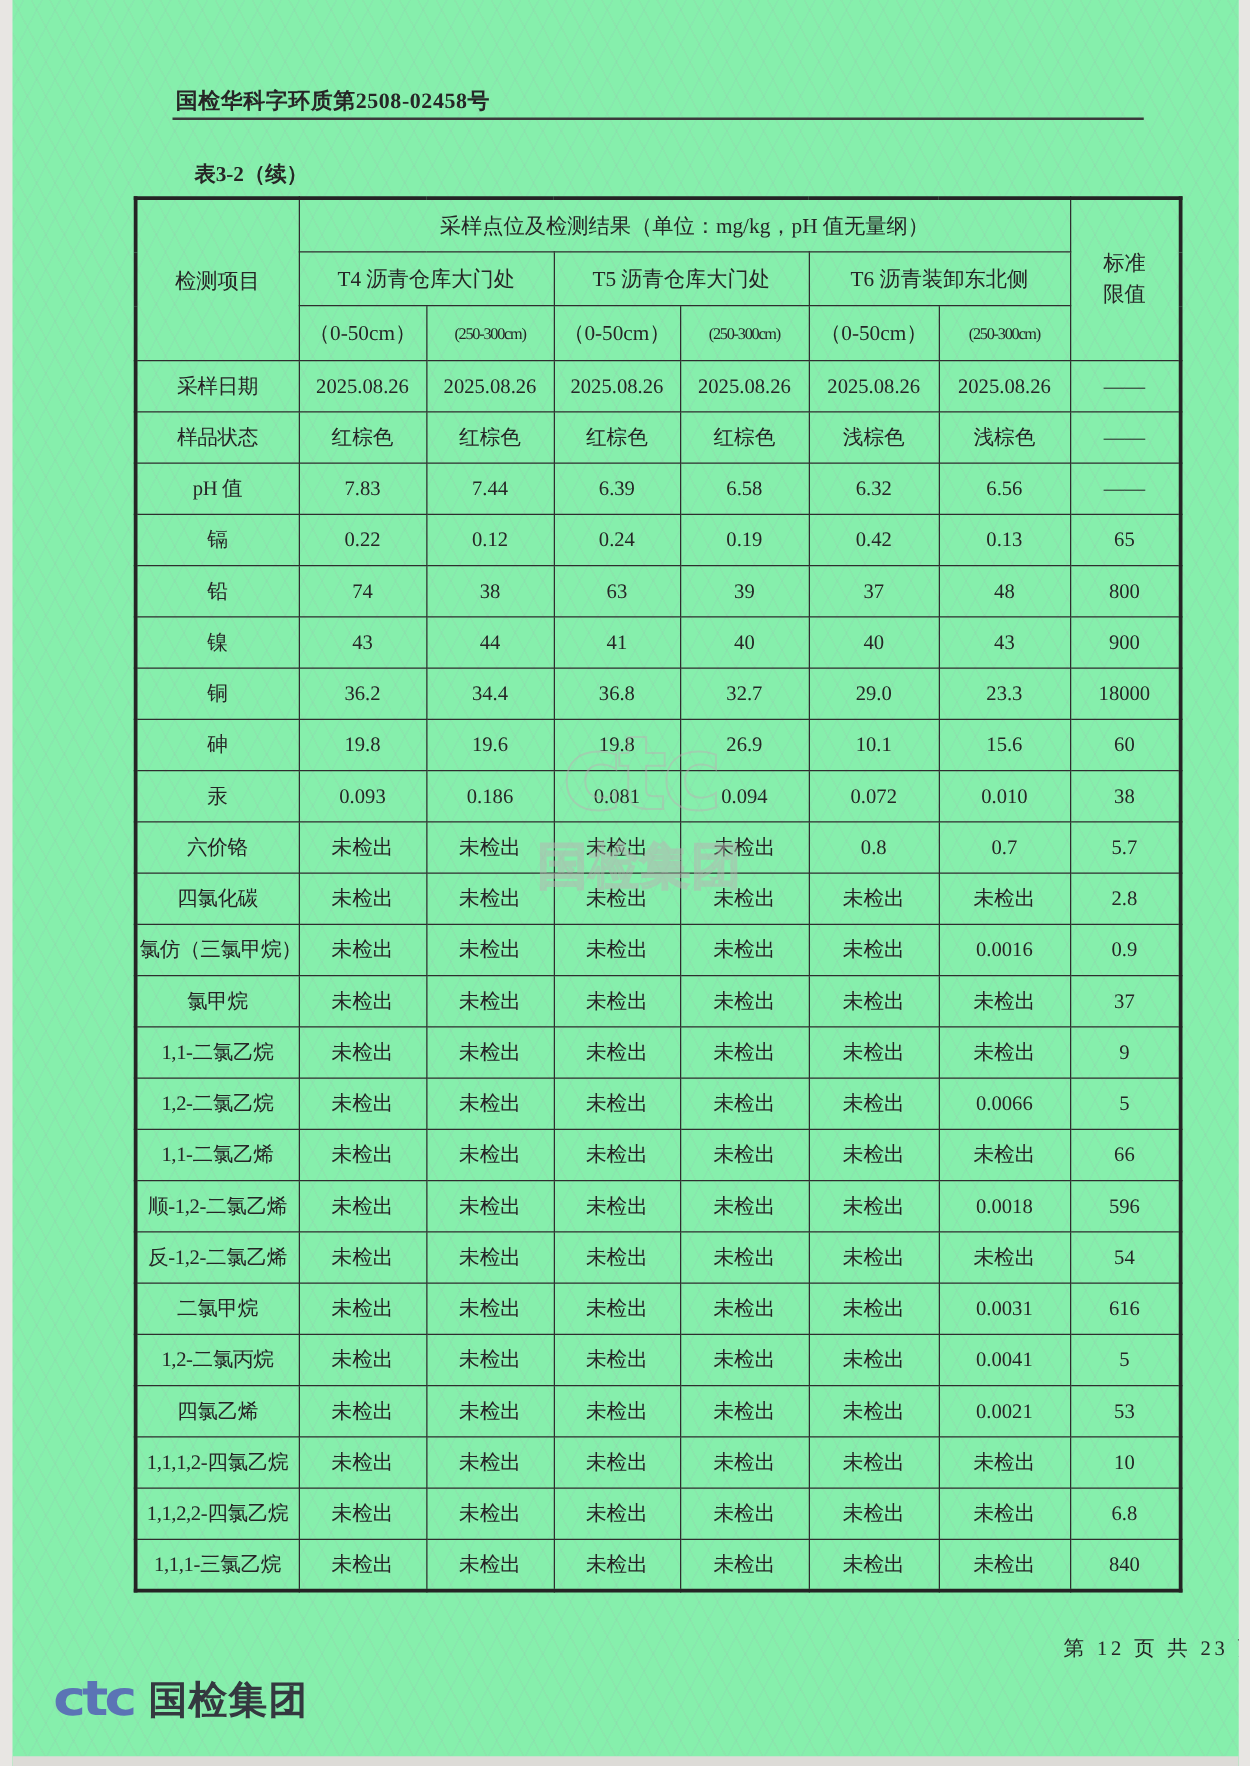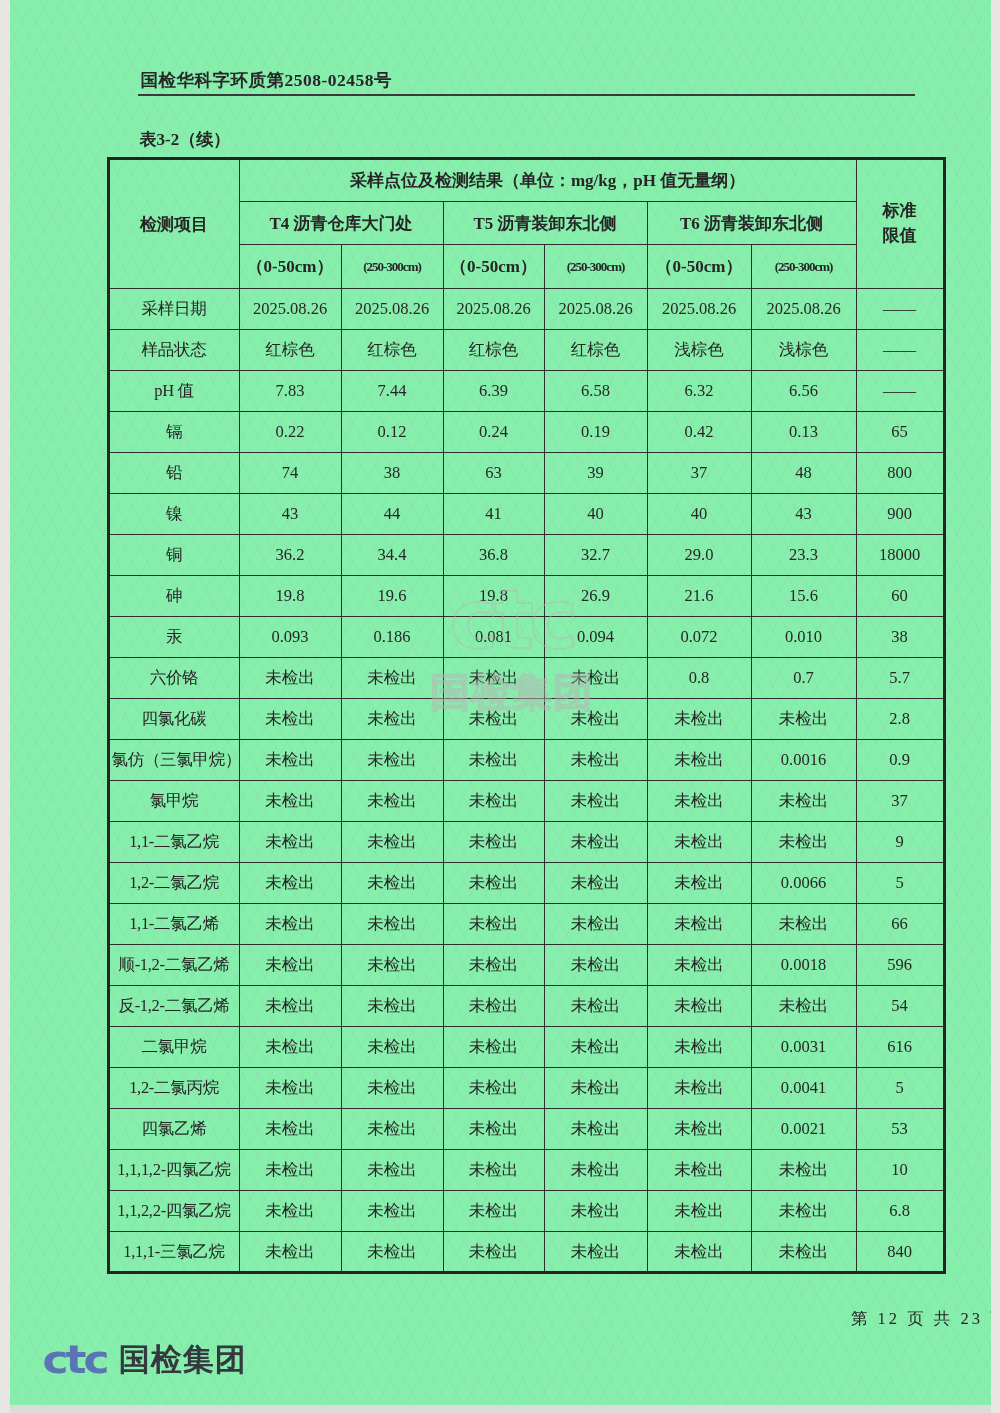--- a/index.html
+++ b/index.html
@@ -21,37 +21,37 @@
   }
   .doc-number {
     position:absolute; left:131px; top:68px;
     font-size:17.5px; font-weight:bold; letter-spacing:0.5px;
   }
   .header-rule {
     position:absolute; left:128px; top:94px; width:777px; height:0;
     border-top:2.5px solid #3a3a3a;
   }
   .table-title {
-    position:absolute; left:130px; top:128px;
+    position:absolute; left:146px; top:128px;
     font-size:17px; font-weight:bold;
   }
   .report-table {
     position:absolute; left:97px; top:157px;
     width:836px;
     border-collapse:collapse; table-layout:fixed;
     border:3px solid #242424;
   }
   .report-table th, .report-table td {
     border:1.5px solid #2e2e2e;
     text-align:center; vertical-align:middle;
     font-size:16.5px; font-weight:normal;
     padding:0 2px;
     background:transparent;
   }
-  .report-table thead th { font-weight:bold; font-size:17px; }
+  .report-table thead th { font-weight:normal; font-size:17px; }
   .row-group-header   { height:43px; }
   .row-site-header    { height:43px; }
   .row-depth-header   { height:44px; }
   .report-table tbody tr { height:41px; }
   .limit-header { white-space:pre-line; line-height:1.45; }
   .depth-cell   { font-size:16px;margin-top:32px; }
   .depth-cell.condensed { letter-spacing:-1px; font-size:13px; }
   .item-cell    { letter-spacing:-0.3px; white-space:nowrap; font-size:16px;margin-top:32px; }
   .limit-cell   { font-weight:bold; font-size:16px; }
   .watermark {
@@ -115,21 +115,21 @@
     </colgroup>
     <thead>
       <tr class="row-group-header">
         <th rowspan="3">检测项目</th>
         <th colspan="6">采样点位及检测结果（单位：mg/kg，pH 值无量纲）</th>
         <th rowspan="3" class="limit-header">标准
 限值</th>
       </tr>
       <tr class="row-site-header">
         <th colspan="2">T4 沥青仓库大门处</th>
-        <th colspan="2">T5 沥青装卸东北侧</th>
+        <th colspan="2">T5 沥青仓库大门处</th>
         <th colspan="2">T6 沥青装卸东北侧</th>
       </tr>
       <tr class="row-depth-header">
         <th class="depth-cell">（0-50cm）</th>
         <th class="depth-cell condensed">(250-300cm)</th>
         <th class="depth-cell">（0-50cm）</th>
         <th class="depth-cell condensed">(250-300cm)</th>
         <th class="depth-cell">（0-50cm）</th>
         <th class="depth-cell condensed">(250-300cm)</th>
       </tr>
@@ -204,21 +204,21 @@
           <td>29.0</td>
           <td>23.3</td>
           <td class="limit-cell">18000</td>
         </tr>
         <tr>
           <td class="item-cell">砷</td>
           <td>19.8</td>
           <td>19.6</td>
           <td>19.8</td>
           <td>26.9</td>
-          <td>21.6</td>
+          <td>10.1</td>
           <td>15.6</td>
           <td class="limit-cell">60</td>
         </tr>
         <tr>
           <td class="item-cell">汞</td>
           <td>0.093</td>
           <td>0.186</td>
           <td>0.081</td>
           <td>0.094</td>
           <td>0.072</td>

